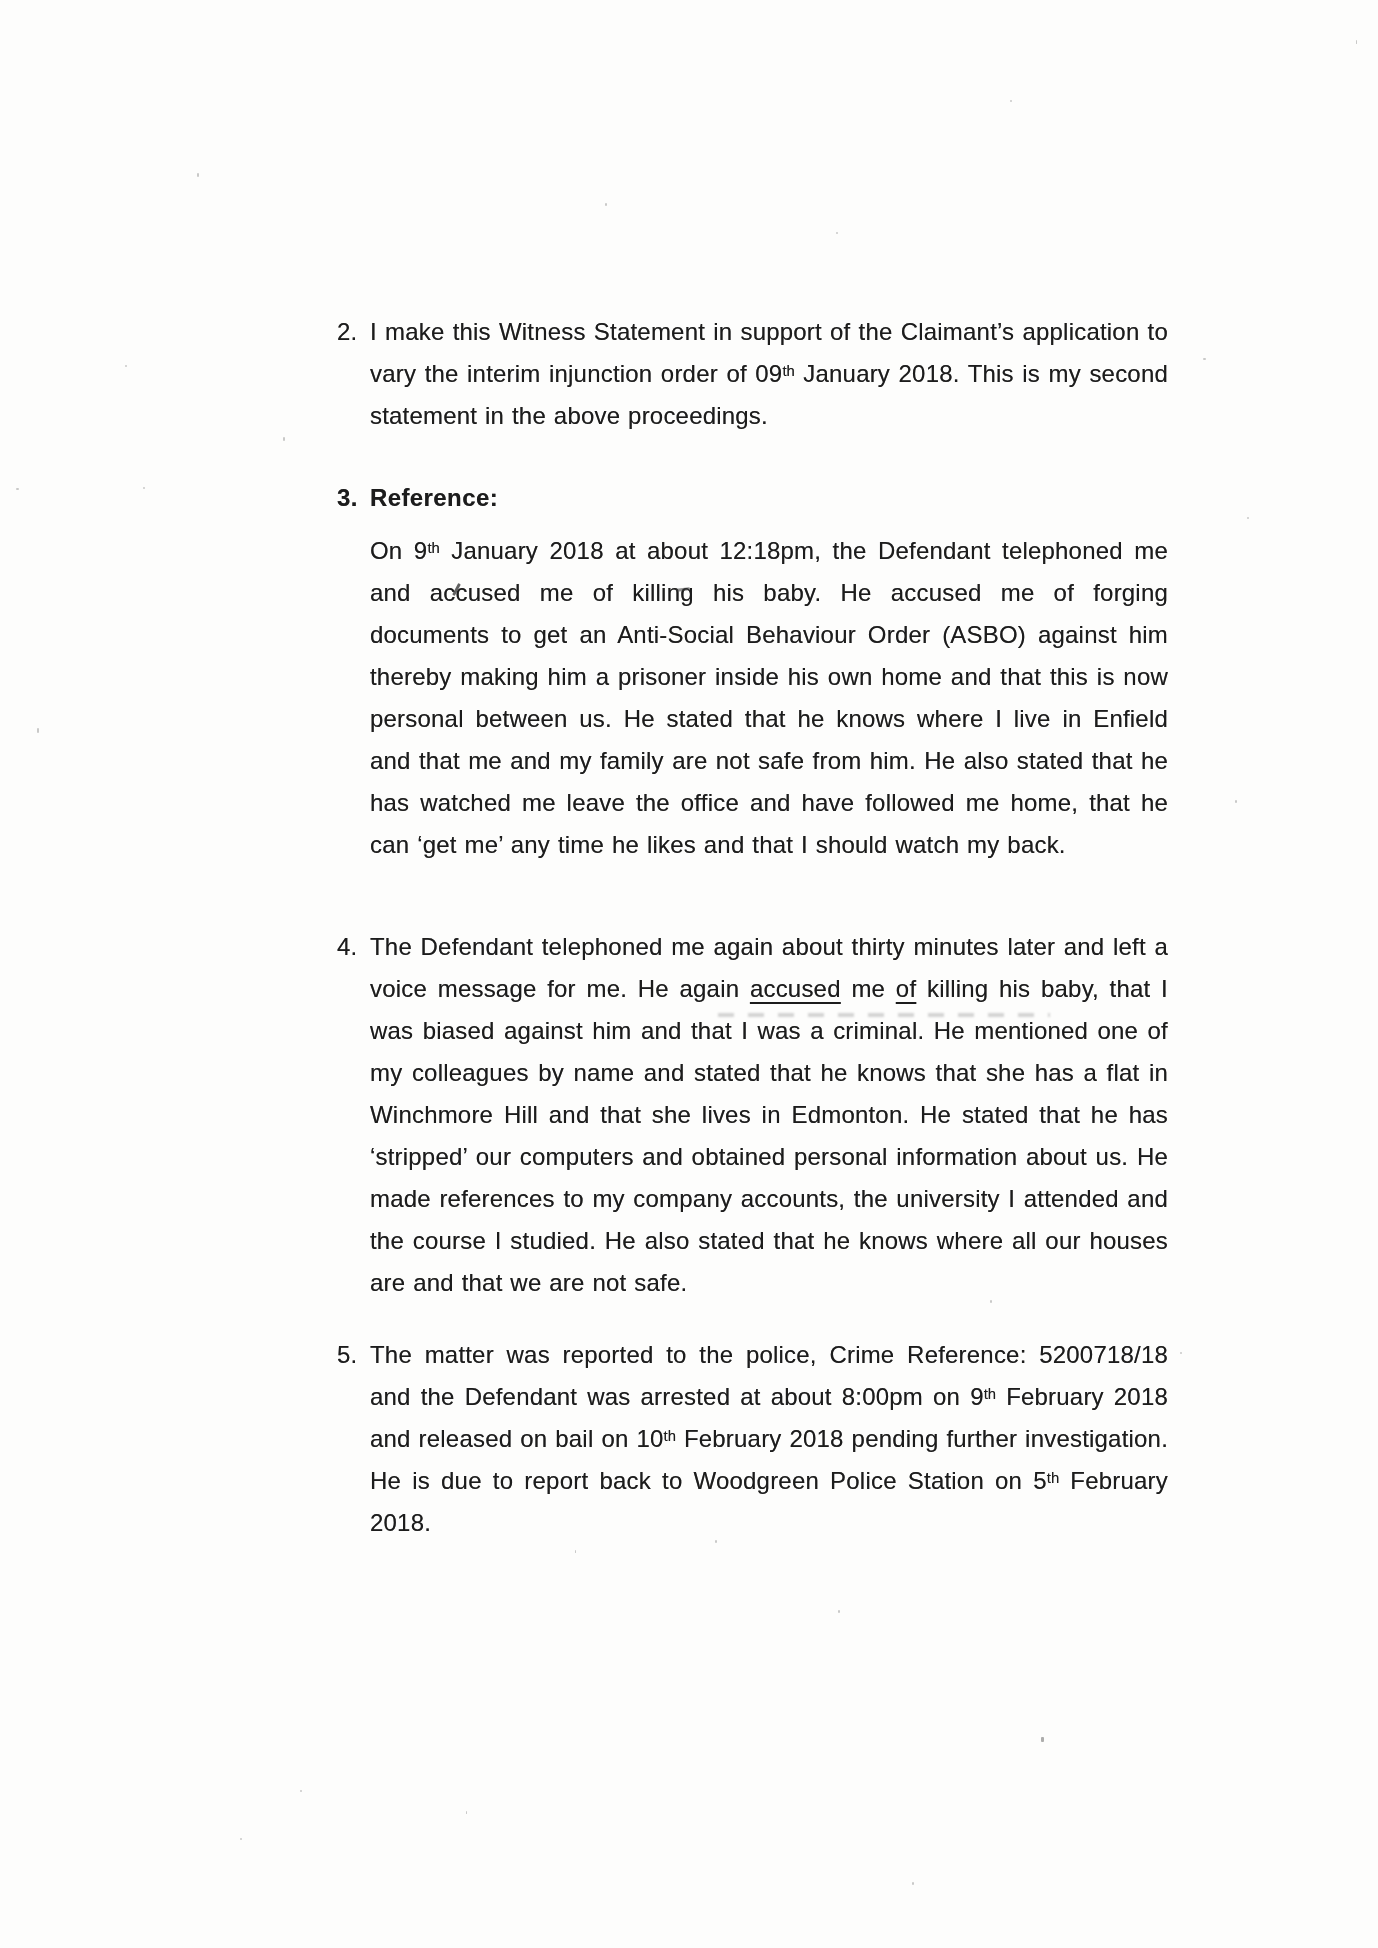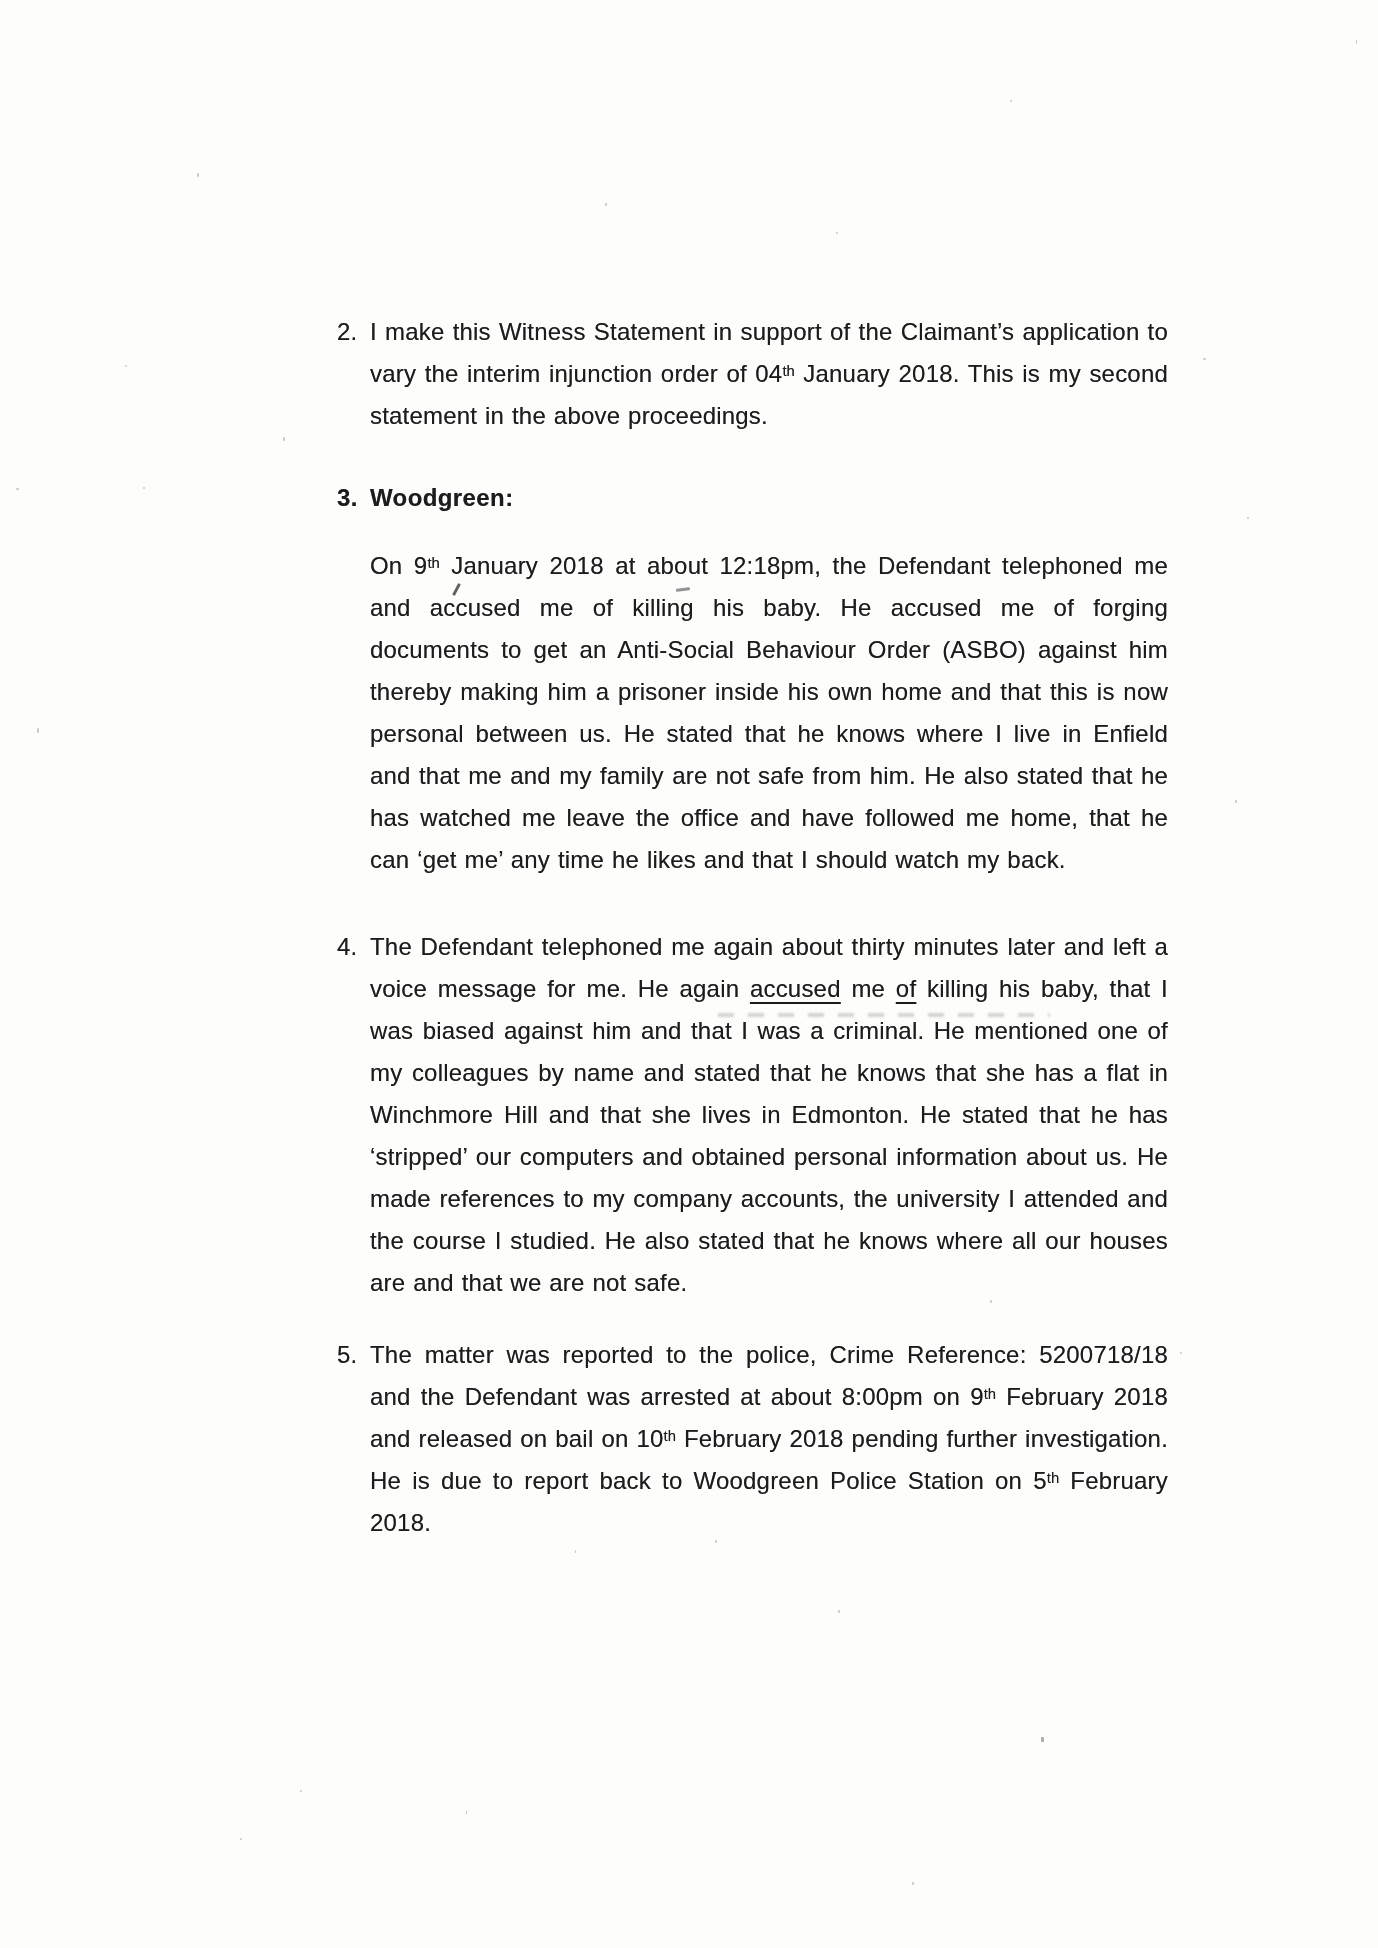--- a/index.html
+++ b/index.html
@@ -69,29 +69,29 @@
     opacity: 0.45;
   }
 </style>
 </head>
 <body>
 
 <div class="page">
 
   <section class="item" style="top:311px">
     <span class="num">2.</span>
-    <div class="body"><span>I make this Witness Statement in support of the Claimant’s application to vary the interim injunction order of 04</span><sup class="sp">th</sup><span> January 2018. This is my second statement in the above proceedings.</span></div>
+    <div class="body"><span>I make this Witness Statement in support of the Claimant’s application to vary the interim injunction order of 09</span><sup class="sp">th</sup><span> January 2018. This is my second statement in the above proceedings.</span></div>
   </section>
 
   <section class="item heading" style="top:477px">
     <span class="num">3.</span>
-    <div class="body">Woodgreen:</div>
+    <div class="body">Reference:</div>
   </section>
 
-  <section class="item" style="top:545px">
+  <section class="item" style="top:530px">
     <span class="num"></span>
     <div class="body"><span>On 9</span><sup class="sp">th</sup><span> January 2018 at about 12:18pm, the Defendant telephoned me and accused me of killing his baby. He accused me of forging documents to get an Anti-Social Behaviour Order (ASBO) against him thereby making him a prisoner inside his own home and that this is now personal between us. He stated that he knows where I live in Enfield and that me and my family are not safe from him. He also stated that he has watched me leave the office and have followed me home, that he can ‘get me’ any time he likes and that I should watch my back.</span></div>
   </section>
 
   <section class="item" style="top:926px">
     <span class="num">4.</span>
     <div class="body"><span>The Defendant telephoned me again about thirty minutes later and left a voice message for me. He again </span><span class="u">accused</span><span> me </span><span class="u">of</span><span> killing his baby, that I was biased against him and that I was a criminal. He mentioned one of my colleagues by name and stated that he knows that she has a flat in Winchmore Hill and that she lives in Edmonton. He stated that he has ‘stripped’ our computers and obtained personal information about us. He made references to my company accounts, the university I attended and the course I studied. He also stated that he knows where all our houses are and that we are not safe.</span></div>
   </section>
 
   <section class="item" style="top:1334px">

